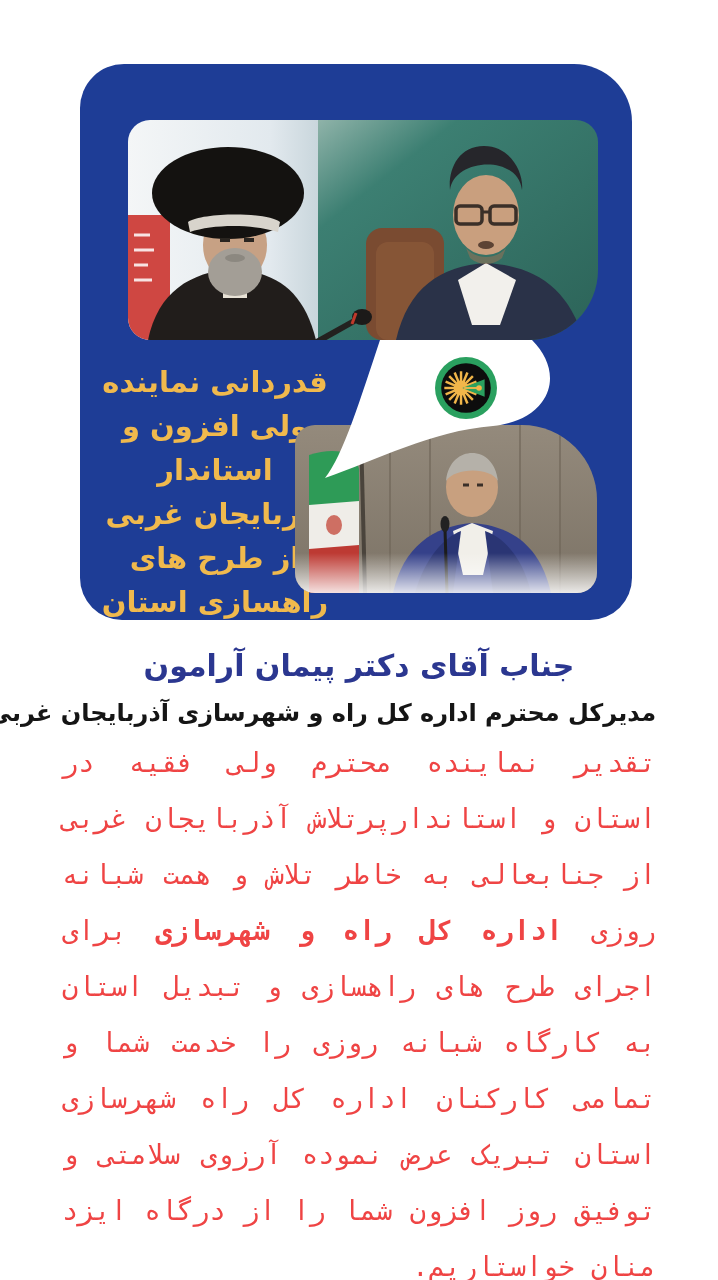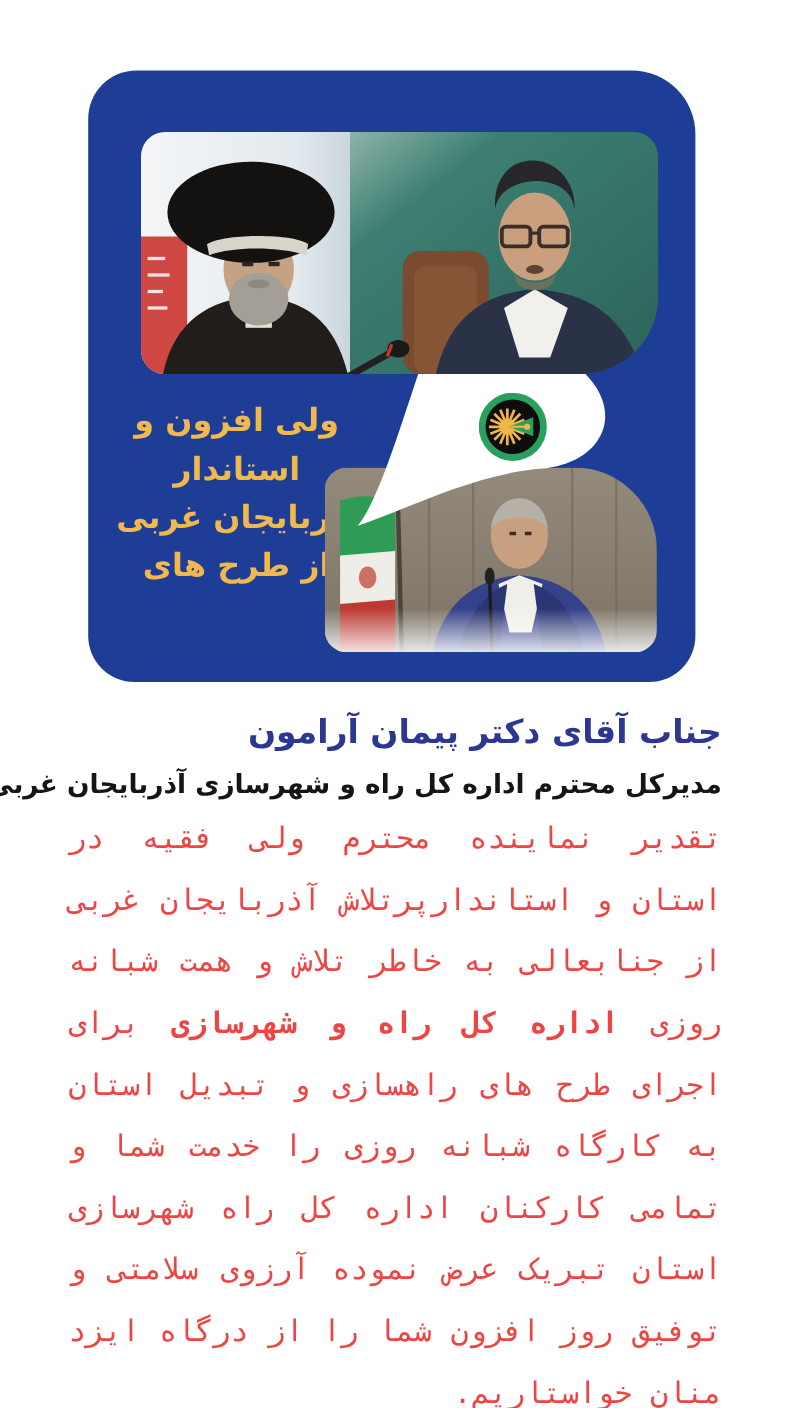--- a/index.html
+++ b/index.html
@@ -26,21 +26,21 @@
     position:absolute;left:16px;top:296px;width:238px;
     color:#f0b94d;font-weight:bold;font-size:29px;line-height:44px;text-align:center;
   }
   .logo{position:absolute;}
   .logo svg{display:block;width:100%;height:100%;}
   .logo-small{left:355px;top:293px;width:62px;height:62px;}
   .logo-big{width:104px;height:104px;flex:0 0 auto;}
   
   .letter{position:absolute;left:62px;right:62px;top:648px;color:#151515;}
   .letter h1{
-    margin:0 0 16px 0;font-size:30px;font-weight:bold;color:#2b3790;text-align:right;
+    margin:0 0 16px 0;font-size:30px;font-weight:bold;color:#2b3790;text-align:center;
     white-space:nowrap;
   }
   .role{
     margin:0 0 10px 0;font-size:24px;font-weight:800;text-align:right;white-space:nowrap;
   }
   .body-text{
     margin:0;font-size:27px;line-height:56px;text-align:justify;text-align-last:right;
     color:#ef4444;
     font-family:Liberation Mono, monospace;
   }
@@ -117,23 +117,25 @@
 
         <g>
           <line x1="178" y1="228" x2="228" y2="200" stroke="#23211f" stroke-width="6"></line>
           <ellipse cx="234" cy="197" rx="10" ry="8" fill="#1c1a19"></ellipse>
           <line x1="224" y1="204" x2="228" y2="193" stroke="#c0392b" stroke-width="3"></line>
         </g>
       </svg>
     </div>
 
     <div class="headline">
+      <div>قدردانی نماینده</div>
       <div>ولی افزون و استاندار</div>
       <div>آذربایجان غربی</div>
       <div>از طرح های</div>
+      <div>راهسازی استان</div>
     </div>
 
     <div class="photo-bottom">
       <svg viewBox="0 0 302 168" preserveAspectRatio="none">
         <defs>
           <linearGradient id="gW" x1="0" y1="0" x2="0" y2="1">
             <stop offset="0" stop-color="#948a7c"></stop>
               <stop offset="1" stop-color="#7c7366"></stop>
           </linearGradient>
           <linearGradient id="gFade" x1="0" y1="0" x2="0" y2="1">

